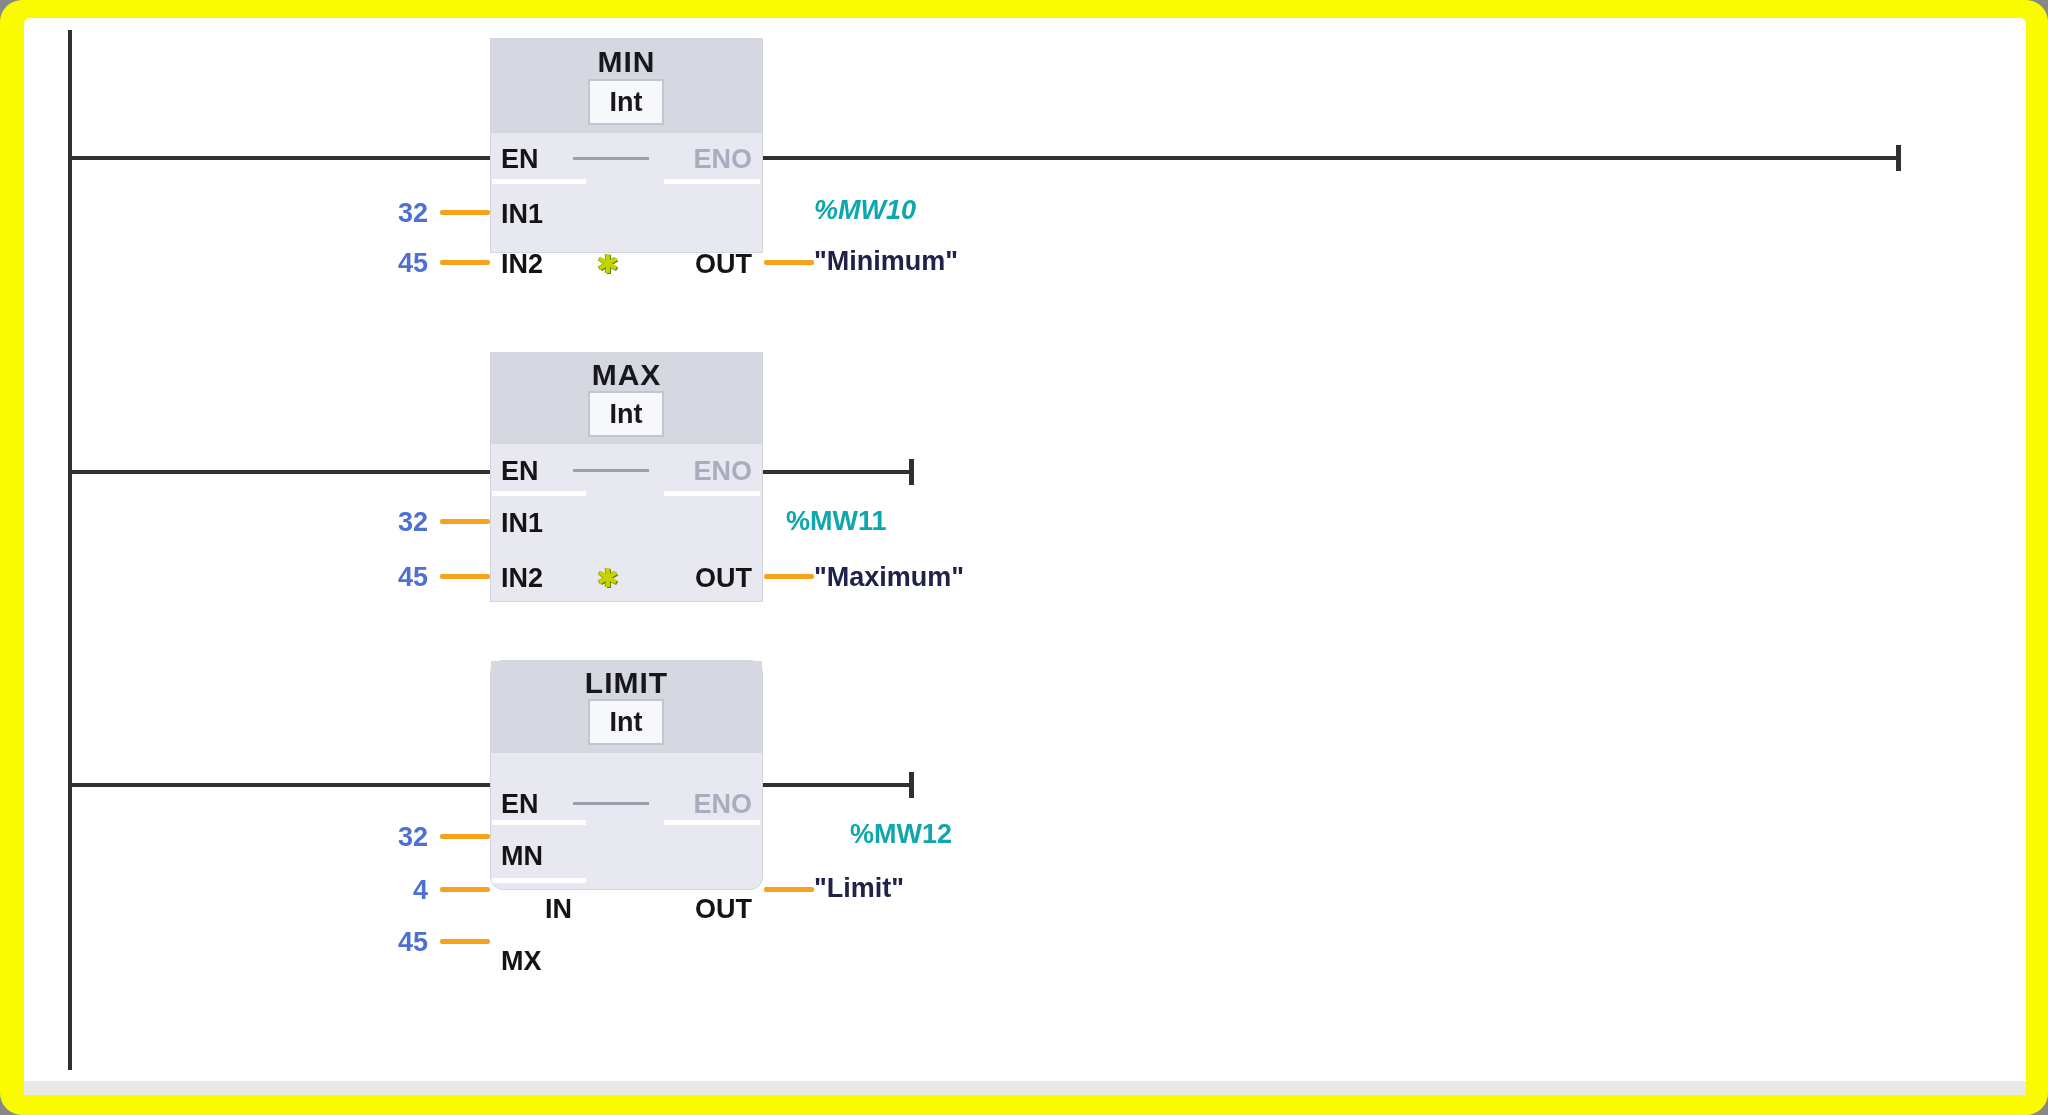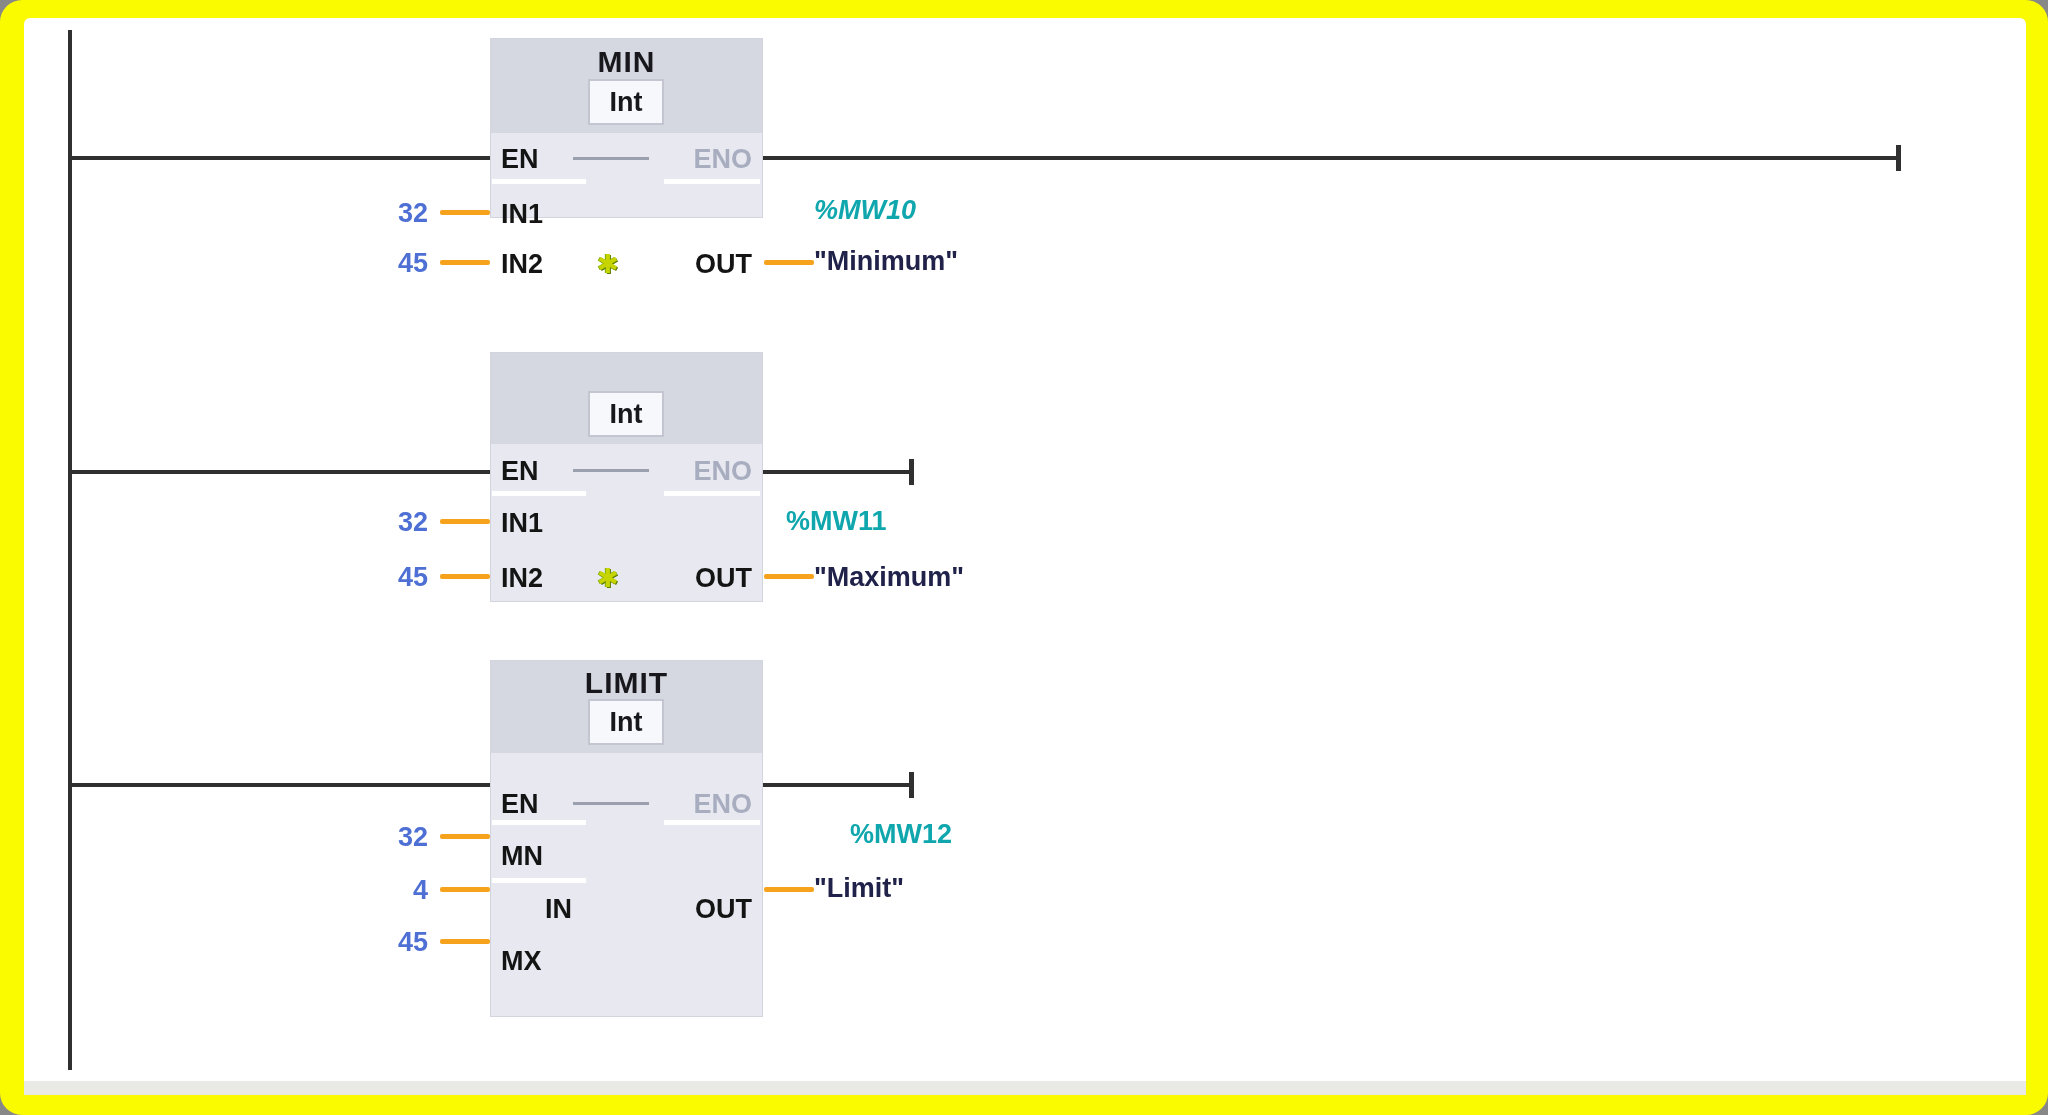--- a/index.html
+++ b/index.html
@@ -53,21 +53,21 @@
 
 <div id="canvas">
   <div id="panel">
 
     <div class="rail" style="left:44px;top:12px;width:4px;height:1040px;"></div>
 
     <div class="wire-black" style="left:46px;top:138px;width:420px;"></div>
     <div class="wire-black" style="left:739px;top:138px;width:1135px;"></div>
     <div class="tick" style="left:1872px;top:127px;"></div>
 
-    <div class="fbd-block" style="left:466px;top:20px;height:180px;">
+    <div class="fbd-block" style="left:466px;top:20px;height:215px;">
       <div class="fbd-header" style="height:94px;"></div>
       <div class="fbd-title" style="top:6px;">MIN</div>
       <div class="type-box" style="top:40px;">Int</div>
       <div class="pin" style="left:10px;top:106px;">EN</div>
       <div class="pin eno" style="right:10px;top:106px;">ENO</div>
       <div class="dash" style="left:82px;top:118px;width:76px;"></div>
       <div class="sep" style="left:1px;top:140px;width:94px;"></div>
       <div class="sep" style="left:173px;top:140px;width:96px;"></div>
       <div class="pin" style="left:10px;top:161px;">IN1</div>
       <div class="pin" style="left:10px;top:211px;">IN2</div>
@@ -82,20 +82,21 @@
     <div class="wire-orange" style="left:740px;top:242px;width:50px;"></div>
     <div class="addr" style="left:790px;top:178px;font-style:italic;">%MW10</div>
     <div class="operand" style="left:790px;top:229px;">"Minimum"</div>
 
     <div class="wire-black" style="left:46px;top:452px;width:420px;"></div>
     <div class="wire-black" style="left:739px;top:452px;width:148px;"></div>
     <div class="tick" style="left:885px;top:441px;"></div>
 
     <div class="fbd-block" style="left:466px;top:334px;height:250px;">
       <div class="fbd-header" style="height:91px;"></div>
+      <div class="fbd-title" style="top:5px;">MAX</div>
       <div class="type-box" style="top:38px;">Int</div>
       <div class="pin" style="left:10px;top:104px;">EN</div>
       <div class="pin eno" style="right:10px;top:104px;">ENO</div>
       <div class="dash" style="left:82px;top:116px;width:76px;"></div>
       <div class="sep" style="left:1px;top:138px;width:94px;"></div>
       <div class="sep" style="left:173px;top:138px;width:96px;"></div>
       <div class="pin" style="left:10px;top:156px;">IN1</div>
       <div class="pin" style="left:10px;top:211px;">IN2</div>
       <div class="star" style="left:106px;top:212px;">✱</div>
       <div class="pin" style="right:10px;top:211px;">OUT</div>
@@ -106,21 +107,21 @@
     <div class="val" style="left:306px;top:545px;">45</div>
     <div class="wire-orange" style="left:416px;top:556px;width:50px;"></div>
     <div class="wire-orange" style="left:740px;top:556px;width:50px;"></div>
     <div class="addr" style="left:762px;top:489px;">%MW11</div>
     <div class="operand" style="left:790px;top:545px;">"Maximum"</div>
 
     <div class="wire-black" style="left:46px;top:765px;width:420px;"></div>
     <div class="wire-black" style="left:739px;top:765px;width:148px;"></div>
     <div class="tick" style="left:885px;top:754px;"></div>
 
-    <div class="fbd-block" style="left:466px;top:642px;height:357px;">
+    <div class="fbd-block" style="left:466px;top:642px;height:230px;border-radius:13px;">
       <div class="fbd-header" style="height:92px;"></div>
       <div class="fbd-title" style="top:5px;">LIMIT</div>
       <div class="type-box" style="top:38px;">Int</div>
       <div class="pin" style="left:10px;top:129px;">EN</div>
       <div class="pin eno" style="right:10px;top:129px;">ENO</div>
       <div class="dash" style="left:82px;top:141px;width:76px;"></div>
       <div class="sep" style="left:1px;top:159px;width:94px;"></div>
       <div class="sep" style="left:173px;top:159px;width:96px;"></div>
       <div class="pin" style="left:10px;top:181px;">MN</div>
       <div class="sep" style="left:1px;top:217px;width:94px;"></div>

